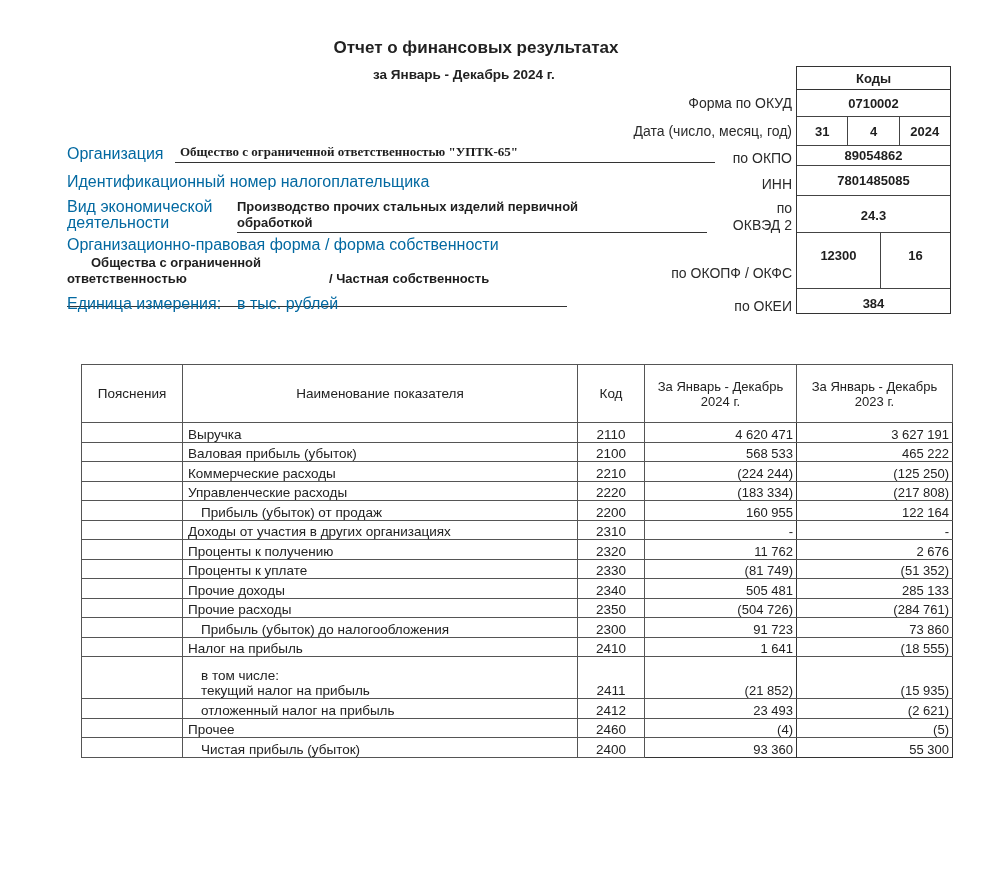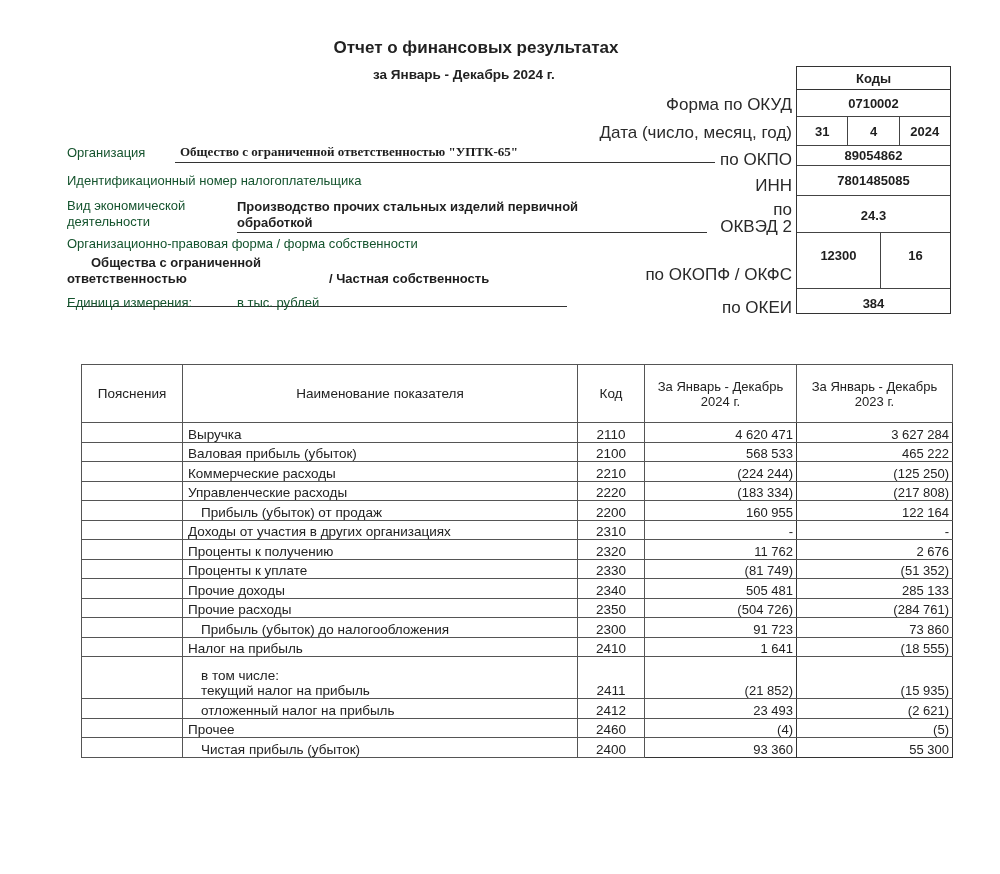--- a/index.html
+++ b/index.html
@@ -1,23 +1,23 @@
 <!DOCTYPE html>
 <html><head>
 <meta charset="utf-8">
 <style>
   html, body { margin: 0; padding: 0; background: #ffffff; }
   body { width: 1000px; height: 874px; position: relative; overflow: hidden; font-family: "Liberation Sans", sans-serif; color: #222; }
   .abs { position: absolute; }
   .title { left: 0; width: 1000px; top: 38px; text-align: center; font-size: 17px; font-weight: bold; padding-left: 6px; box-sizing: border-box; }
   .title span { position: relative; left: -27px; }
   .subtitle { top: 67px; left: 373px; font-size: 13.5px; font-weight: bold; }
-  .lbl { font-size: 13px; color: #14532d; }
+  .lbl { font-size: 16px; color: #0369a1; }
   .bold { font-weight: bold; font-size: 13px; color: #1e1e1e; }
-  .rlbl { font-size: 17px; color: #2a2a2a; text-align: right; width: 300px; }
+  .rlbl { font-size: 14px; color: #2a2a2a; text-align: right; width: 300px; }
   .uline { border-bottom: 1.6px solid #333; }
 
   
   .codes { left: 796px; top: 66px; width: 155px; border: 1.6px solid #333; box-sizing: border-box; }
   .codes .row { display: flex; border-top: 1px solid #444; box-sizing: border-box; }
   .codes .row:first-child { border-top: none; }
   .codes .cell { flex: 1; display: flex; align-items: center; justify-content: center; font-size: 13px; font-weight: bold; color: #1e1e1e; border-left: 1px solid #444; }
   .codes .cell:first-child { border-left: none; }
   .codes .thick { border-top: 1.6px solid #333; }
 
@@ -125,21 +125,21 @@
     </tr>
   </thead>
   <tbody id="tbody">
       <tr class="first">
         <td></td>
         <td class="name">
           <span class="sub-line">Выручка</span>
         </td>
         <td class="code">2110</td>
         <td class="val valb">4 620 471</td>
-        <td class="val valb">3 627 284</td>
+        <td class="val valb">3 627 191</td>
       </tr>
       <tr>
         <td></td>
         <td class="name">
           <span class="sub-line">Валовая прибыль (убыток)</span>
         </td>
         <td class="code">2100</td>
         <td class="val valb">568 533</td>
         <td class="val valb">465 222</td>
       </tr>

